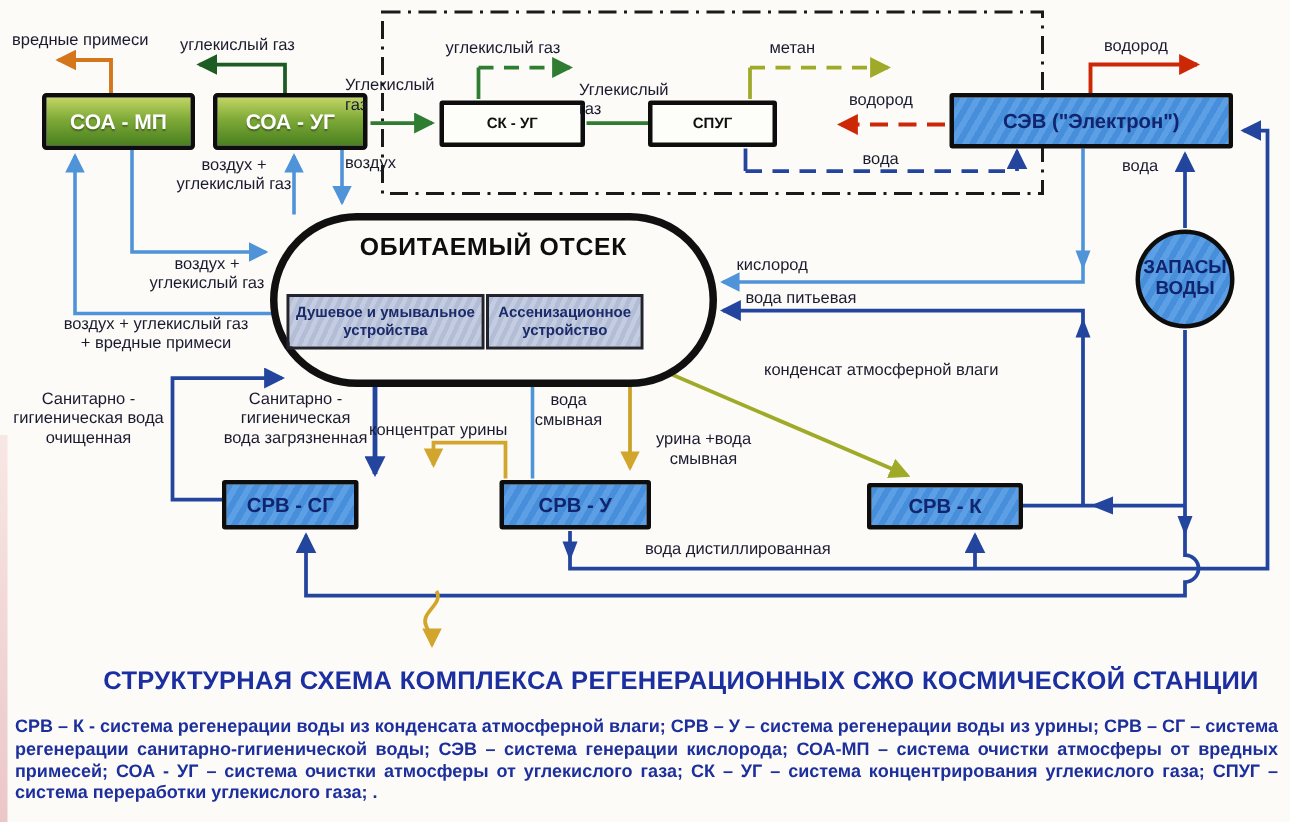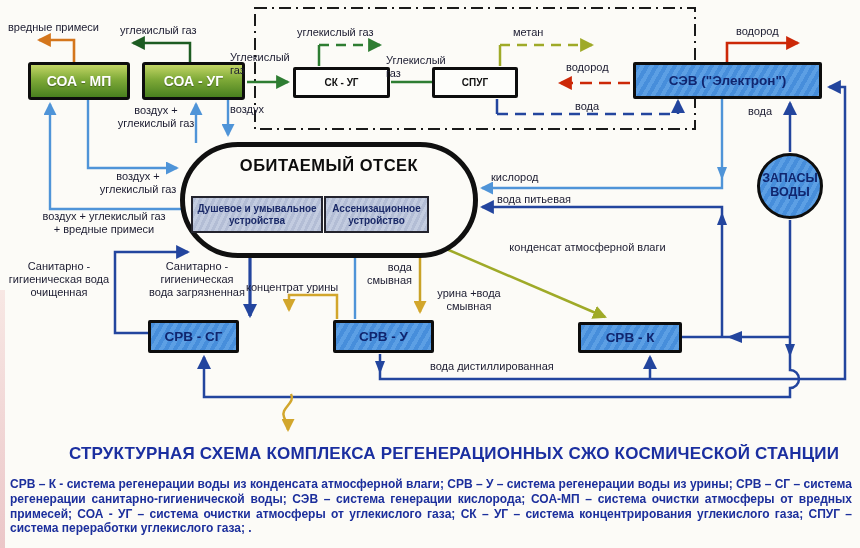--- a/index.html
+++ b/index.html
@@ -143,20 +143,20 @@
   <div class="flabel nowrap" style="left:748px;top:105px;">вода</div>
   <div class="flabel center" style="left:112px;top:104px;width:88px;">воздух + углекислый газ</div>
   <div class="flabel nowrap" style="left:230px;top:103px;">воздух</div>
   <div class="flabel center" style="left:92px;top:170px;width:92px;">воздух + углекислый газ</div>
   <div class="flabel center" style="left:40px;top:210px;width:128px;">воздух + углекислый газ + вредные примеси</div>
   <div class="flabel nowrap" style="left:491px;top:171px;">кислород</div>
   <div class="flabel nowrap" style="left:497px;top:193px;">вода питьевая</div>
   <div class="flabel center" style="left:6px;top:260px;width:106px;">Санитарно - гигиеническая вода очищенная</div>
   <div class="flabel center" style="left:147px;top:260px;width:100px;">Санитарно - гигиеническая вода загрязненная</div>
   <div class="flabel nowrap" style="left:246px;top:281px;">концентрат урины</div>
-  <div class="flabel center" style="left:346px;top:261px;width:66px;text-align:right;">вода смывная</div>
+  <div class="flabel center" style="left:346px;top:261px;width:66px;">вода смывная</div>
   <div class="flabel center" style="left:505px;top:241px;width:165px;">конденсат атмосферной влаги</div>
   <div class="flabel center" style="left:424px;top:287px;width:90px;">урина +вода смывная</div>
   <div class="flabel nowrap" style="left:430px;top:360px;">вода дистиллированная</div>
 
   <div class="title" style="top:444px;">СТРУКТУРНАЯ СХЕМА КОМПЛЕКСА РЕГЕНЕРАЦИОННЫХ СЖО КОСМИЧЕСКОЙ СТАНЦИИ</div>
   <div class="legend">СРВ – К - система регенерации воды из конденсата атмосферной влаги; СРВ – У – система регенерации воды из урины; СРВ – СГ – система регенерации санитарно-гигиенической воды; СЭВ – система генерации кислорода; СОА-МП – система очистки атмосферы от вредных примесей; СОА - УГ – система очистки атмосферы от углекислого газа; СК – УГ – система концентрирования углекислого газа; СПУГ – система переработки углекислого газа; .</div>
 </div>
 
 </body></html>

